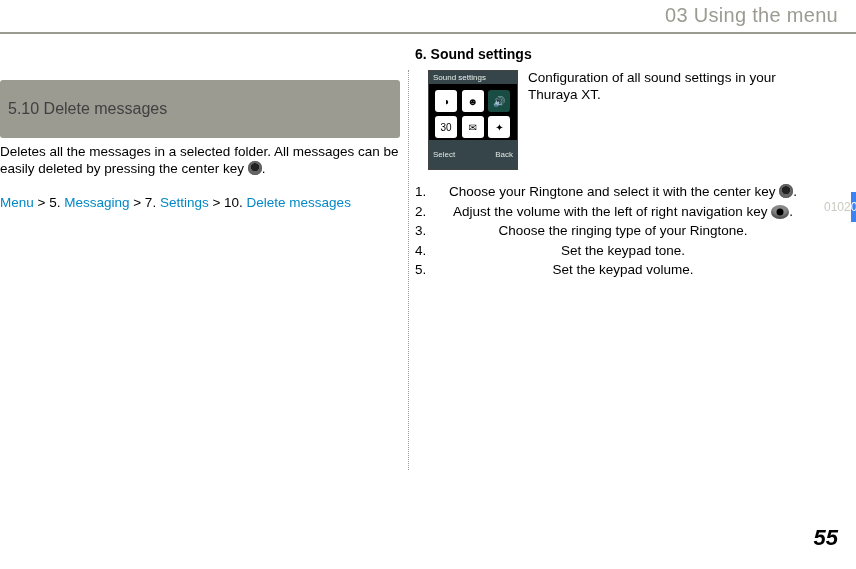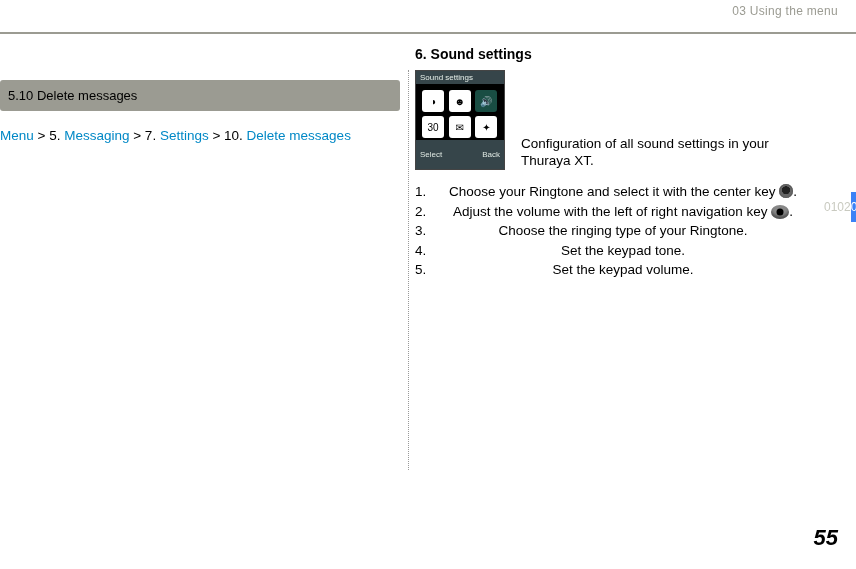--- a/index.html
+++ b/index.html
@@ -11,45 +11,45 @@
     color: #000;
     position: relative;
     overflow: hidden;
   }
   .header-bar {
     position: absolute;
     top: 0;
     right: 0;
     background: #fff;
     color: #9b9b92;
-    font-size: 12px;
+    font-size: 20px;
     font-weight: 500;
     padding: 4px 18px 4px 0;
     letter-spacing: 0.3px;
   }
   .header-rule {
     position: absolute;
     top: 32px;
     left: 0;
     width: 856px;
     height: 2px;
     background: #9b9b92;
   }
   .col-left {
     position: absolute;
     top: 80px;
     left: 0;
     width: 400px;
   }
   .section-tab {
     background: #9b9b92;
-    color: #000000;
-    font-size: 13px;
+    color: #404040;
+    font-size: 16px;
     font-weight: 500;
-    padding: 8px 8px;
+    padding: 20px 8px;
     border-radius: 3px;
     display: inline-block;
     width: 100%;
   }
   .body-text {
     font-size: 13.5px;
     line-height: 1.25;
     margin-top: 6px;
     font-stretch: semi-condensed;
   }
@@ -101,22 +101,23 @@
     height: 400px;
     border-left: 1px dotted #999;
   }
   h2.heading {
     font-size: 14px;
     font-weight: bold;
     margin: 6px 0 8px 0;
   }
   .phone-block {
     display: flex;
-    gap: 16px;
-    align-items: flex-end;
+    gap: 10px;
+    align-items: flex-start;
+    margin-left: 13px;
   }
   .phone-screen {
     width: 90px;
     height: 100px;
     background: #000;
     color: #fff;
     font-size: 8px;
     border: 1px solid #444;
     position: relative;
   }
@@ -210,20 +211,23 @@
   }
 </style>
 </head>
 <body>
 
 <div class="header-bar">03 Using the menu</div>
 <div class="header-rule"></div>
 
 <div class="col-left">
   <div class="section-tab">5.10  Delete messages</div>
+  <div class="body-text">
+    <span>Deletes all the messages in a selected folder. All messages can be easily deleted by pressing the center key </span><span class="key-icon"></span><span>.</span>
+  </div>
   <div class="crumb">
     <span class="lnk">Menu</span><span> &gt; 5. </span><span class="lnk">Messaging</span><span>  &gt; 7. </span><span class="lnk">Settings</span><span> &gt; 10. </span><span class="lnk">Delete messages</span>
   </div>
 </div>
 
 <div class="divider"></div>
 
 <div class="col-right">
   <h2 class="heading">6. Sound settings</h2>
   <div class="phone-block">

